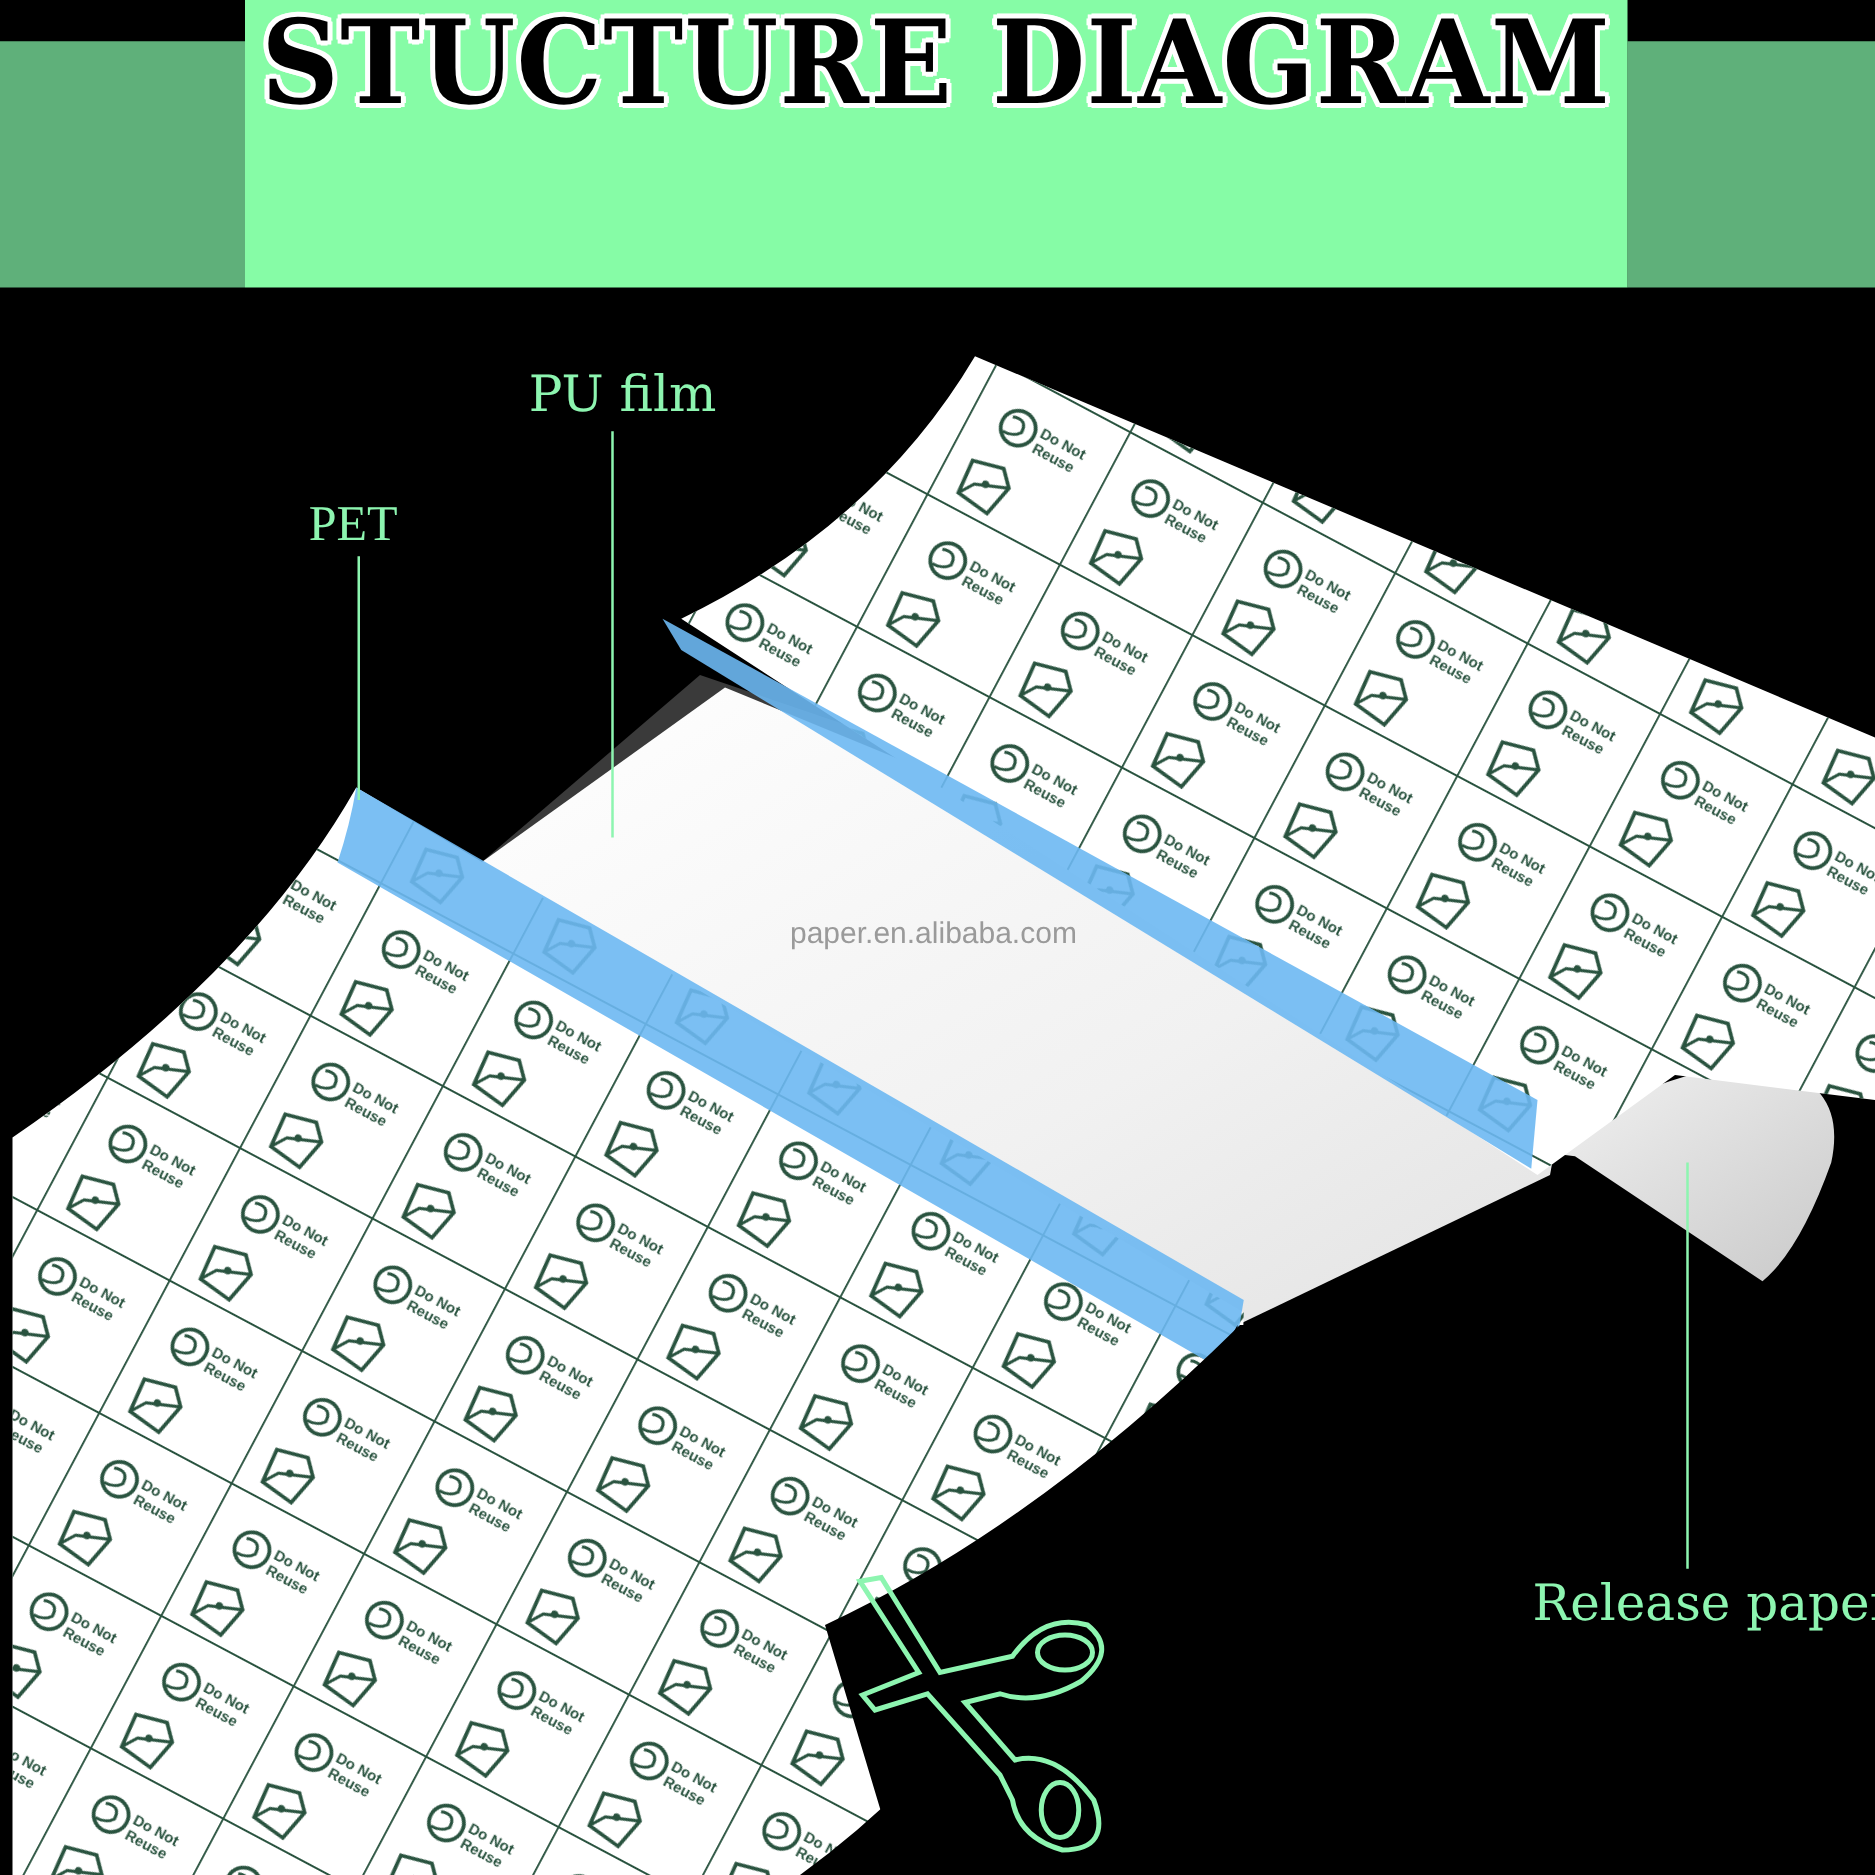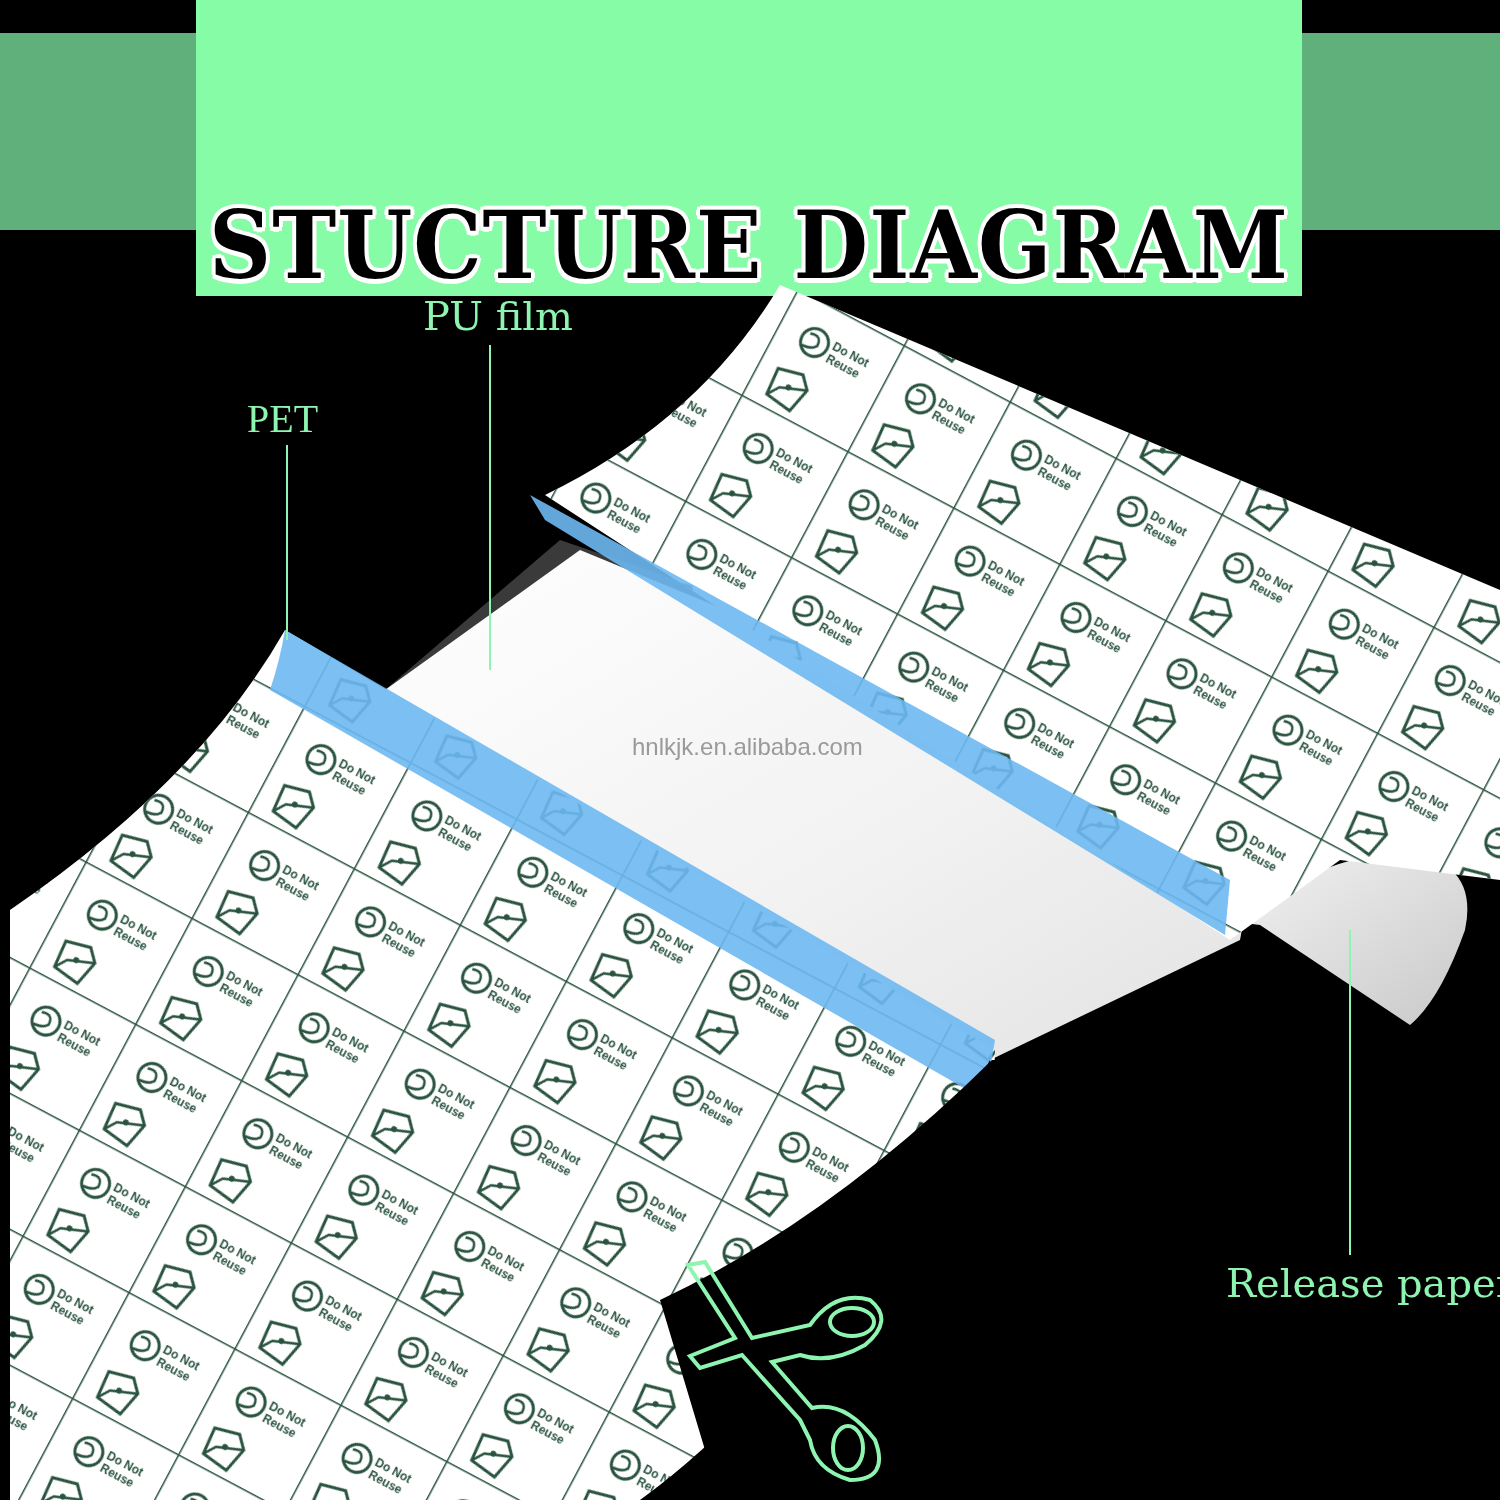--- a/index.html
+++ b/index.html
@@ -1,19 +1,19 @@
 <!DOCTYPE html>
 <html><head>
 <meta charset="utf-8">
 <style>
   html, body { margin:0; padding:0; }
   body { width:1500px; height:1500px; background:#000; position:relative; overflow:hidden; font-family:"DejaVu Serif", serif; }
   .band-left { position:absolute; left:0; top:33px; width:196px; height:197px; background:var(--band-dark); }
   .band-right { position:absolute; left:1302px; top:33px; width:198px; height:197px; background:var(--band-dark); }
-  .banner { position:absolute; left:196px; top:0; width:1106px; height:296px; background:var(--band-light); display:flex; align-items:flex-end; justify-content:center; }
+  .banner { position:absolute; left:196px; top:0; width:1106px; height:230px; background:var(--band-light); display:flex; align-items:flex-start; justify-content:center; }
   .title { font-family:"DejaVu Serif", serif; font-weight:bold; font-size:86px; letter-spacing:1px; color:#000;
     text-shadow: 3px 3px 0 #fff, -3px -3px 0 #fff, 3px -3px 0 #fff, -3px 3px 0 #fff, 0 4px 0 #fff, 4px 0 0 #fff, 0 -4px 0 #fff, -4px 0 0 #fff; transform:scaleY(1.08); }
   .label { position:absolute; color:var(--label-green); font-family:"DejaVu Serif", serif; font-size:40px; white-space:nowrap; }
   .leader { position:absolute; width:2px; background:var(--label-green); }
   .watermark { position:absolute; left:632px; top:733px; font-family:"Liberation Sans", sans-serif; font-size:24px; color:#9a9a9a; }
   svg.scene { position:absolute; left:0; top:0; }
 </style>
 </head>
 <body>
 
@@ -72,17 +72,17 @@
 
 <div class="label" style="left:247px;top:395px;font-family:Liberation Serif, serif;">PET</div>
 <div class="leader" style="left:286px;top:445px;height:195px;"></div>
 
 <div class="label" style="left:423px;top:293px;">PU film</div>
 <div class="leader" style="left:489px;top:345px;height:325px;"></div>
 
 <div class="label" style="left:1226px;top:1260px;">Release paper</div>
 <div class="leader" style="left:1349px;top:930px;height:325px;"></div>
 
-<div class="watermark">hnlkjk.en.alibaba.com</div>
+<div class="watermark">paper.en.alibaba.com</div>
 
 <style>
   :root { --band-light:#86FCA6; --band-dark:#5FB07A; --label-green:#8DF5B0; }
 </style>
 
 </body></html>

